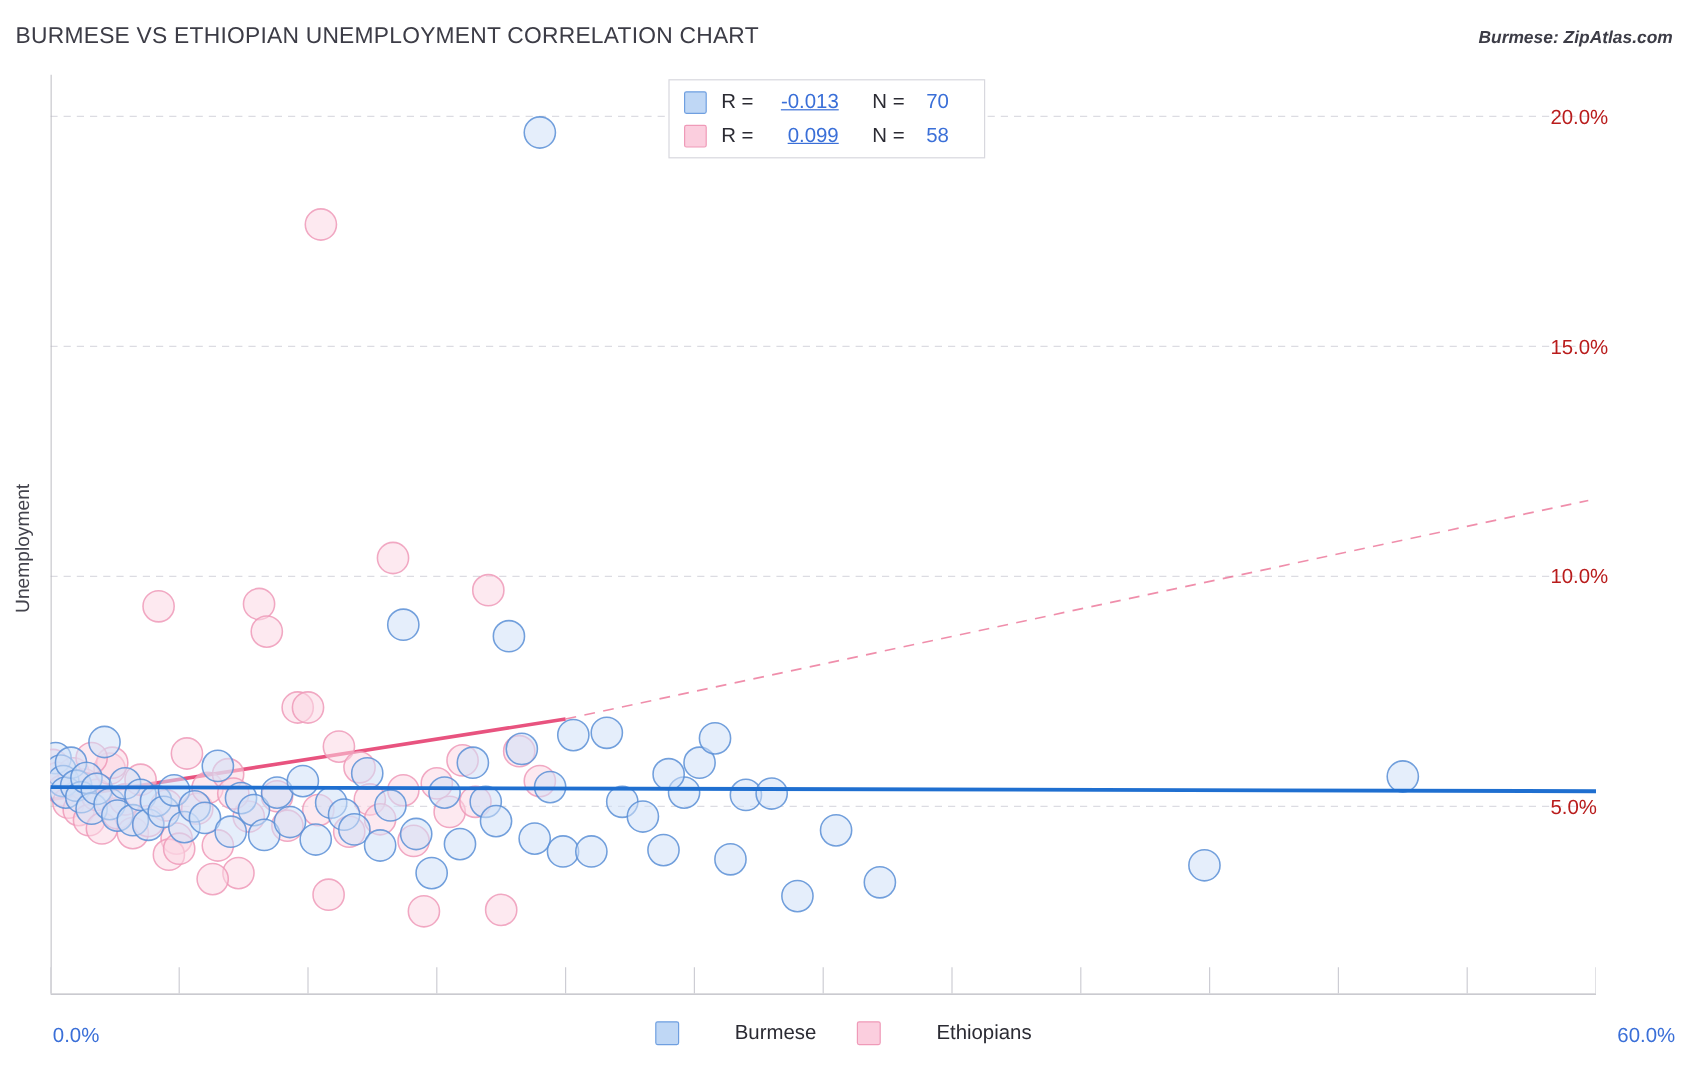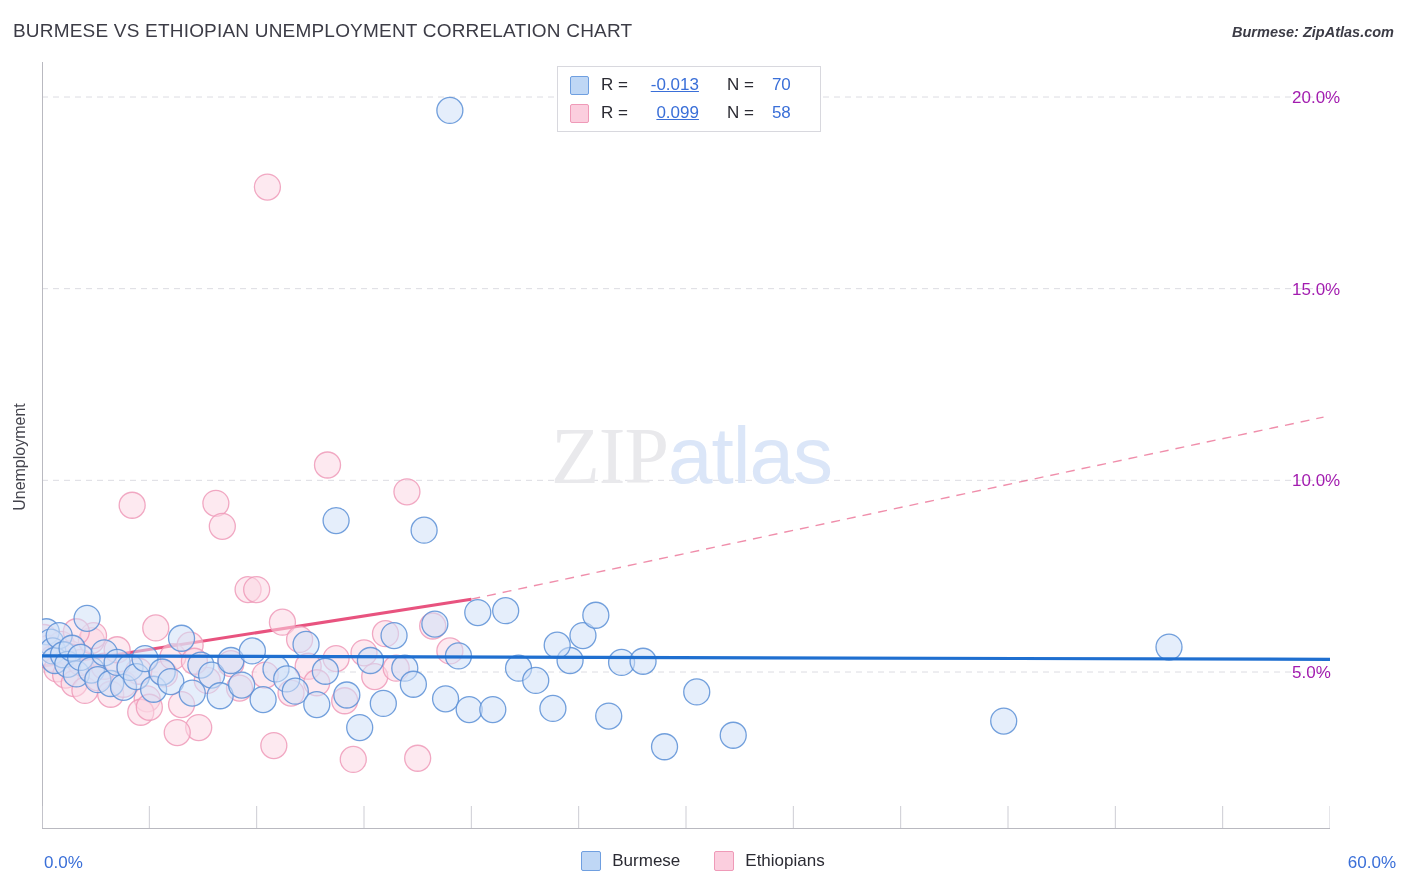--- a/index.html
+++ b/index.html
@@ -47,21 +47,21 @@
     transform: translate(-50%,-50%) rotate(-90deg);
     transform-origin: center center;
     font-size: 16px;
     color: #44444d;
     white-space: nowrap;
   }
   .ytick {
     position: absolute;
     left: 1292px;
     font-size: 17px;
-    color: #a21caf;
+    color: #b91c1c;
     white-space: nowrap;
     text-align: center;
   }
   .xtick {
     position: absolute;
     font-size: 17px;
     color: #3a6fd8;
     white-space: nowrap;
     top: 853px;
     text-align: right;
@@ -120,21 +120,21 @@
   .rval { display: inline-block; min-width: 66px; text-align: right; text-decoration: underline; }
   #series-legend {
     position: absolute;
     left: 0; right: 0;
     top: 851px;
     display: flex;
     justify-content: center;
     align-items: center;
     gap: 34px;
   }
-  .series-item { display: flex; align-items: center; }
+  .series-item { display: flex; align-items: center; gap: 35px; }
   .series-item .swatch { width: 20px; height: 20px; margin-right: 11px; }
   .series-name { font-size: 17px; color: #2b2b33; }
 </style>
 </head>
 <body>
 
 <div id="root">
 
   <div id="chart-title">BURMESE VS ETHIOPIAN UNEMPLOYMENT CORRELATION CHART</div>
   <div id="source-note">Burmese: ZipAtlas.com</div>
@@ -292,23 +292,20 @@
           <circle cx="691.2266666666668" cy="673.2499999999999" r="13" fill="#cfe0f8" fill-opacity="0.55" stroke="#5b8fd6" stroke-width="1.3" stroke-opacity="0.85"></circle>
           <circle cx="961.7066666666666" cy="659.0666666666667" r="13" fill="#cfe0f8" fill-opacity="0.55" stroke="#5b8fd6" stroke-width="1.3" stroke-opacity="0.85"></circle>
           <circle cx="1127" cy="585.0833333333334" r="13" fill="#cfe0f8" fill-opacity="0.55" stroke="#5b8fd6" stroke-width="1.3" stroke-opacity="0.85"></circle>
           <circle cx="515.2" cy="583.1666666666666" r="13" fill="#cfe0f8" fill-opacity="0.55" stroke="#5b8fd6" stroke-width="1.3" stroke-opacity="0.85"></circle>
         </g>
         <line x1="0" y1="593.9" x2="1288" y2="597.35" stroke="#1f6fd0" stroke-width="3.2"></line>
       </svg>
     <div class="ylabel-text">Unemployment</div>
   </div>
 
-  <div id="watermark">
-    <span class="wm-zip">ZIP</span><span class="wm-atlas">atlas</span>
-  </div>
 
   <div class="ytick" id="ytick0" style="top:88px">20.0%</div>
   <div class="ytick" id="ytick1" style="top:280px">15.0%</div>
   <div class="ytick" id="ytick2" style="top:471px">10.0%</div>
   <div class="ytick" id="ytick3" style="top:663px">5.0%</div>
 
   <div class="xtick" id="xtick-min">0.0%</div>
   <div class="xtick" id="xtick-max">60.0%</div>
 
   <div id="stat-legend">

